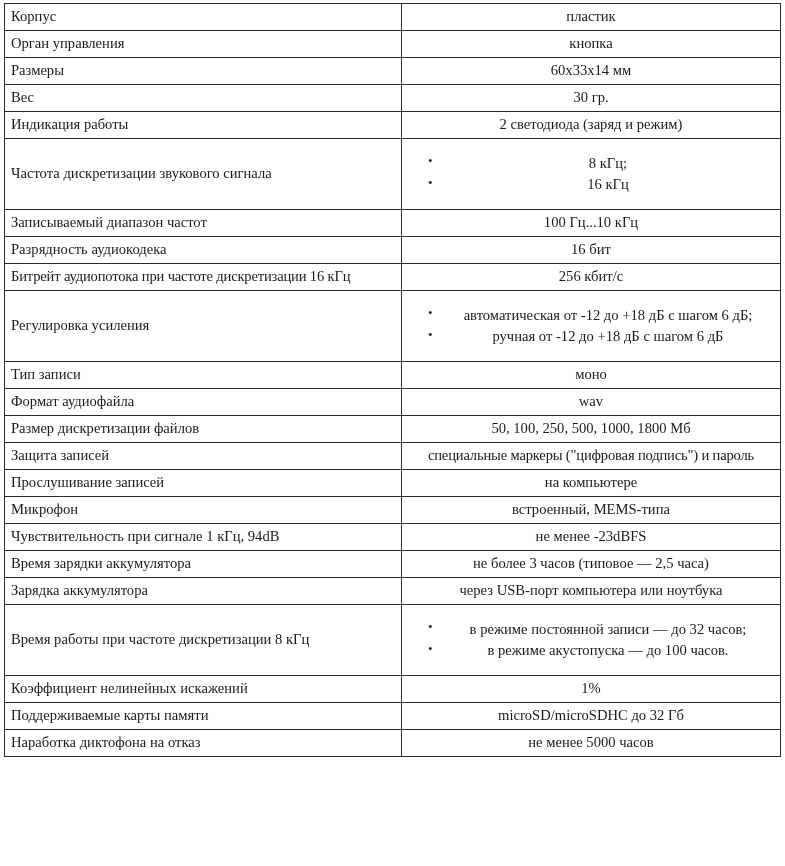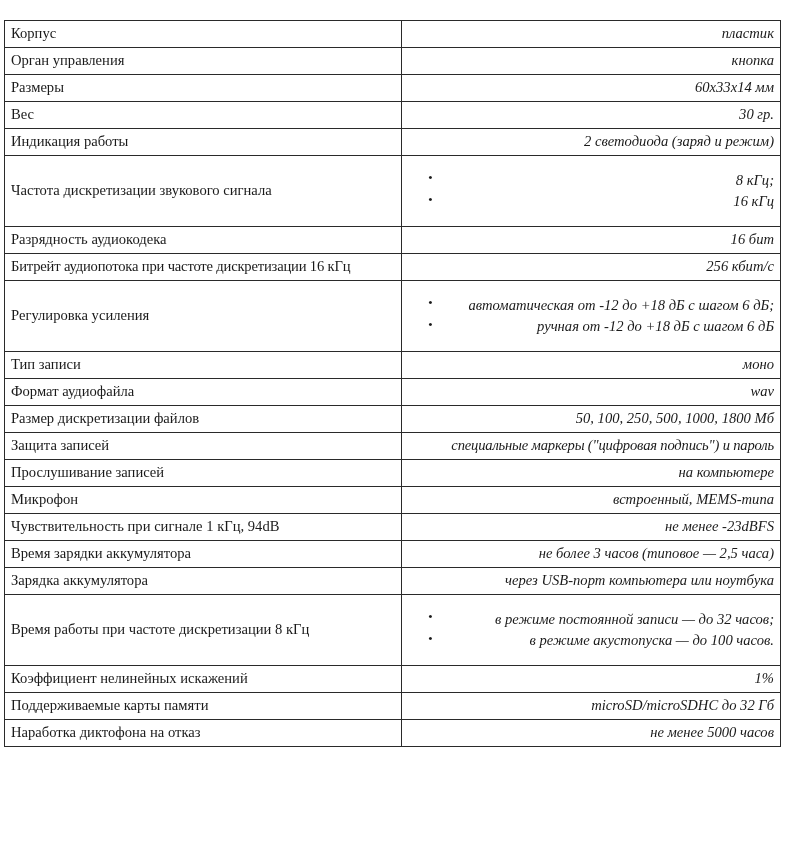--- a/index.html
+++ b/index.html
@@ -17,21 +17,21 @@
   }
   .page {
     position: relative;
     width: 785px;
     height: 866px;
     background: #ffffff;
   }
   table.spec-table {
     position: absolute;
     left: 4px;
-    top: 20px;
+    top: 3px;
     width: 776px;
     border-collapse: collapse;
     table-layout: fixed;
     background: #ffffff;
   }
   table.spec-table col.c-param { width: 397px; }
   table.spec-table col.c-value { width: 379px; }
 
   table.spec-table td {
     border: 1px solid #2a2a2a;
@@ -46,22 +46,21 @@
   table.spec-table tr.row-normal td {
     height: 26px;
   }
   table.spec-table tr.row-tall td {
     height: 70px;
   }
   td.param-cell {
     text-align: left;
   }
   td.value-cell {
-    text-align: right;
-    font-style: italic;
+    text-align: center;
   }
   ul.bullets {
     margin: 0;
     padding: 0 0 0 34px;
     list-style: none;
   }
   ul.bullets li {
     position: relative;
     font-size: 14.6px;
     line-height: 1.45;
@@ -121,20 +120,24 @@
       <tr class="row-tall">
         <td class="param-cell">Частота дискретизации звукового сигнала</td>
         <td class="value-cell">
           <ul class="bullets">
             <li>8 кГц;</li>
             <li>16 кГц</li>
           </ul>
         </td>
       </tr>
 
+      <tr class="row-normal">
+        <td class="param-cell">Записываемый диапазон частот</td>
+        <td class="value-cell">100 Гц...10 кГц</td>
+      </tr>
 
       <tr class="row-normal">
         <td class="param-cell">Разрядность аудиокодека</td>
         <td class="value-cell">16 бит</td>
       </tr>
 
       <tr class="row-normal">
         <td class="param-cell nowrap-tight">Битрейт аудиопотока при частоте дискретизации 16 кГц</td>
         <td class="value-cell">256 кбит/с</td>
       </tr>

